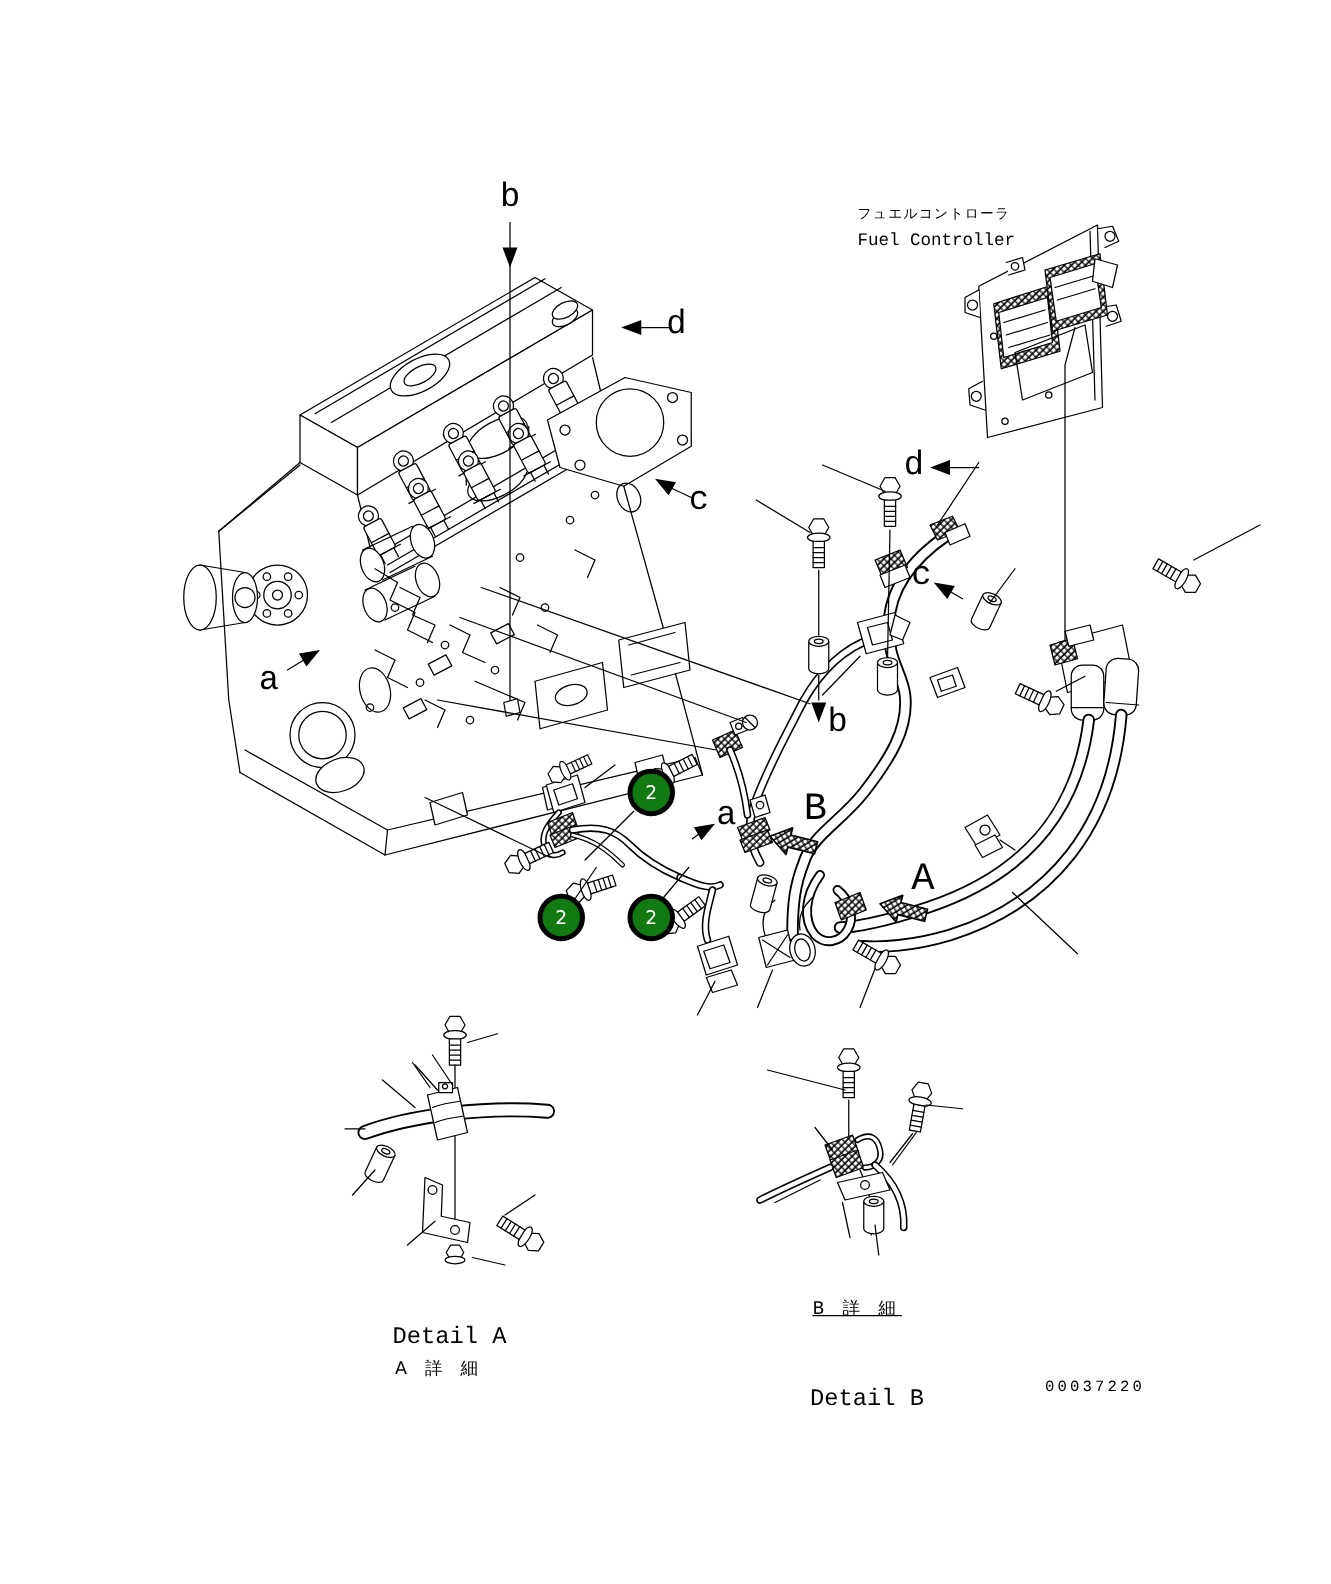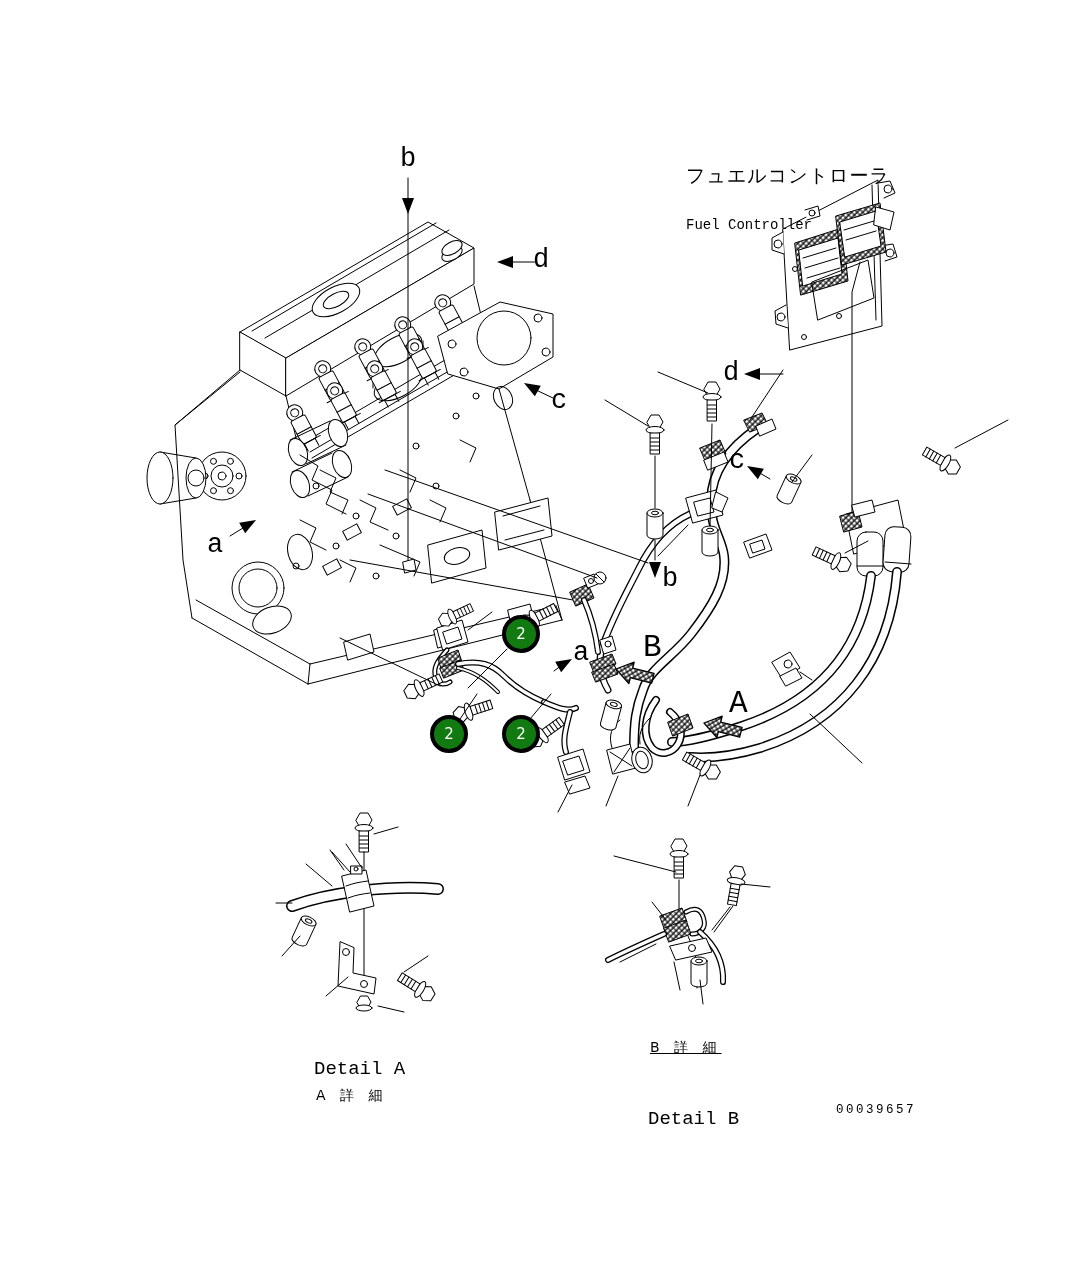--- a/index.html
+++ b/index.html
@@ -2,21 +2,21 @@
 <html><head>
 <meta charset="utf-8">
 <style>
   html,body{margin:0;padding:0;background:#fff;}
   .canvas{position:relative;width:1065px;height:1267px;background:#fff;overflow:hidden;
           font-family:"Liberation Sans",sans-serif;}
   .canvas svg{position:absolute;left:0;top:0;}
   .lbl{position:absolute;color:#000;white-space:pre;}
   .callout{font-family:"Liberation Mono","DejaVu Sans Mono",monospace;font-size:27px;line-height:1;font-weight:400;}
   .view-letter{font-family:"Liberation Mono","DejaVu Sans Mono",monospace;font-size:31px;line-height:1;}
-  .title-jp{font-family:"DejaVu Sans",sans-serif;font-size:19px;letter-spacing:1px;line-height:1.1;}
+  .title-jp{font-family:"DejaVu Sans",sans-serif;font-size:11px;letter-spacing:1px;line-height:1.1;}
   .title-en{font-family:"Liberation Mono","DejaVu Sans Mono",monospace;font-size:14px;line-height:1.1;}
   .detail-jp{font-family:"DejaVu Sans",sans-serif;font-size:14px;letter-spacing:5px;line-height:1.1;}
   .detail-en{font-family:"Liberation Mono","DejaVu Sans Mono",monospace;font-size:19px;line-height:1.1;}
   .part-no{font-family:"Liberation Mono","DejaVu Sans Mono",monospace;font-size:12.5px;letter-spacing:2.5px;}
   .qty-badge{position:absolute;width:30px;height:30px;border-radius:50%;
              border:4px solid #000;background:#117a11;color:#fff;
              display:flex;align-items:center;justify-content:center;
              font-family:"DejaVu Sans",sans-serif;font-size:15px;}
 </style>
 </head>
@@ -425,21 +425,21 @@
           <path d="M741,884 L770,887"></path>
           <path d="M712,930 L730,907"></path>
       <path d="M700,980 L703,1004"></path>
           <path d="M674,962 L680,990"></path>
           <path d="M652,902 L666,920"></path>
     </g>
   </g>
 </svg>
 
   <div class="lbl title-jp" style="left:686px;top:165px;">フュエルコントローラ</div>
-  <div class="lbl title-en" style="left:686px;top:186px;margin-top:32px;">Fuel Controller</div>
+  <div class="lbl title-en" style="left:686px;top:186px;">Fuel Controller</div>
 
   <div class="lbl callout" style="left:400px;top:146px;">b</div>
   <div class="lbl callout" style="left:533px;top:247px;">d</div>
   <div class="lbl callout" style="left:551px;top:388px;">c</div>
   <div class="lbl callout" style="left:207px;top:532px;">a</div>
 
   <div class="lbl callout" style="left:723px;top:360px;">d</div>
   <div class="lbl callout" style="left:729px;top:448px;">c</div>
   <div class="lbl callout" style="left:662px;top:566px;">b</div>
   <div class="lbl callout" style="left:573px;top:640px;">a</div>
@@ -455,14 +455,14 @@
   </div>
   <div class="qty-badge" style="left:502px;top:715px;">
     <span>2</span>
   </div>
 
   <div class="lbl detail-jp" style="left:316px;top:1088px;">A 詳 細</div>
   <div class="lbl detail-en" style="left:314px;top:1059px;">Detail A</div>
   <div class="lbl detail-jp" style="left:650px;top:1040px;text-decoration:underline;">B 詳 細</div>
   <div class="lbl detail-en" style="left:648px;top:1109px;">Detail B</div>
 
-  <div class="lbl part-no" style="left:836px;top:1103px;">00039657</div>
+  <div class="lbl part-no" style="left:836px;top:1103px;">00037220</div>
 </div>
 
 </body></html>

